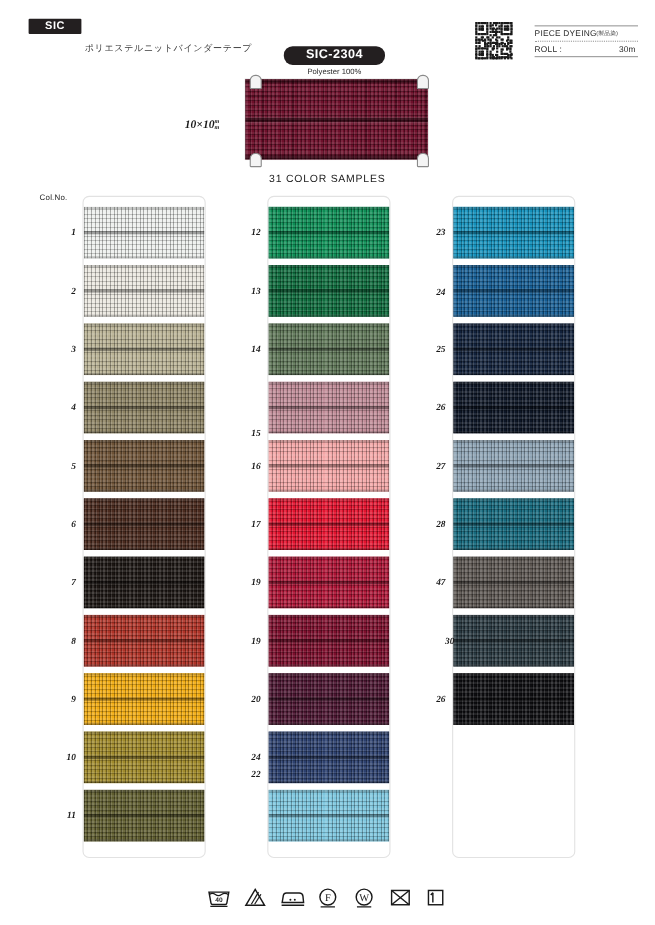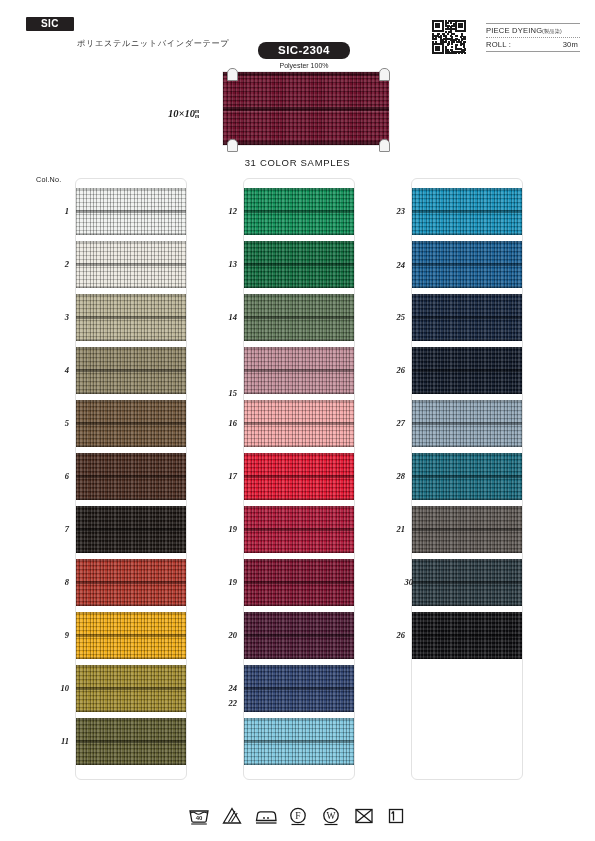--- a/index.html
+++ b/index.html
@@ -834,15 +834,15 @@
 <div class="col-num" style="left: 203px; top: 576.5px;">19</div>
 <div class="col-num" style="left: 203px; top: 629.5px;">20</div>
 <div class="col-num" style="left: 203px; top: 682.5px;">24</div>
 <div class="col-num" style="left: 203px; top: 698px;">22</div>
 <div class="col-num" style="left: 371px; top: 205.5px;">23</div>
 <div class="col-num" style="left: 371px; top: 260px;">24</div>
 <div class="col-num" style="left: 371px; top: 311.5px;">25</div>
 <div class="col-num" style="left: 371px; top: 364.5px;">26</div>
 <div class="col-num" style="left: 371px; top: 417.5px;">27</div>
 <div class="col-num" style="left: 371px; top: 470.5px;">28</div>
-<div class="col-num" style="left: 371px; top: 523.5px;">21</div>
+<div class="col-num" style="left: 371px; top: 523.5px;">47</div>
 <div class="col-num" style="left: 379px; top: 576.5px;">30</div>
 <div class="col-num" style="left: 371px; top: 629.5px;">26</div>
 
 </body></html>

